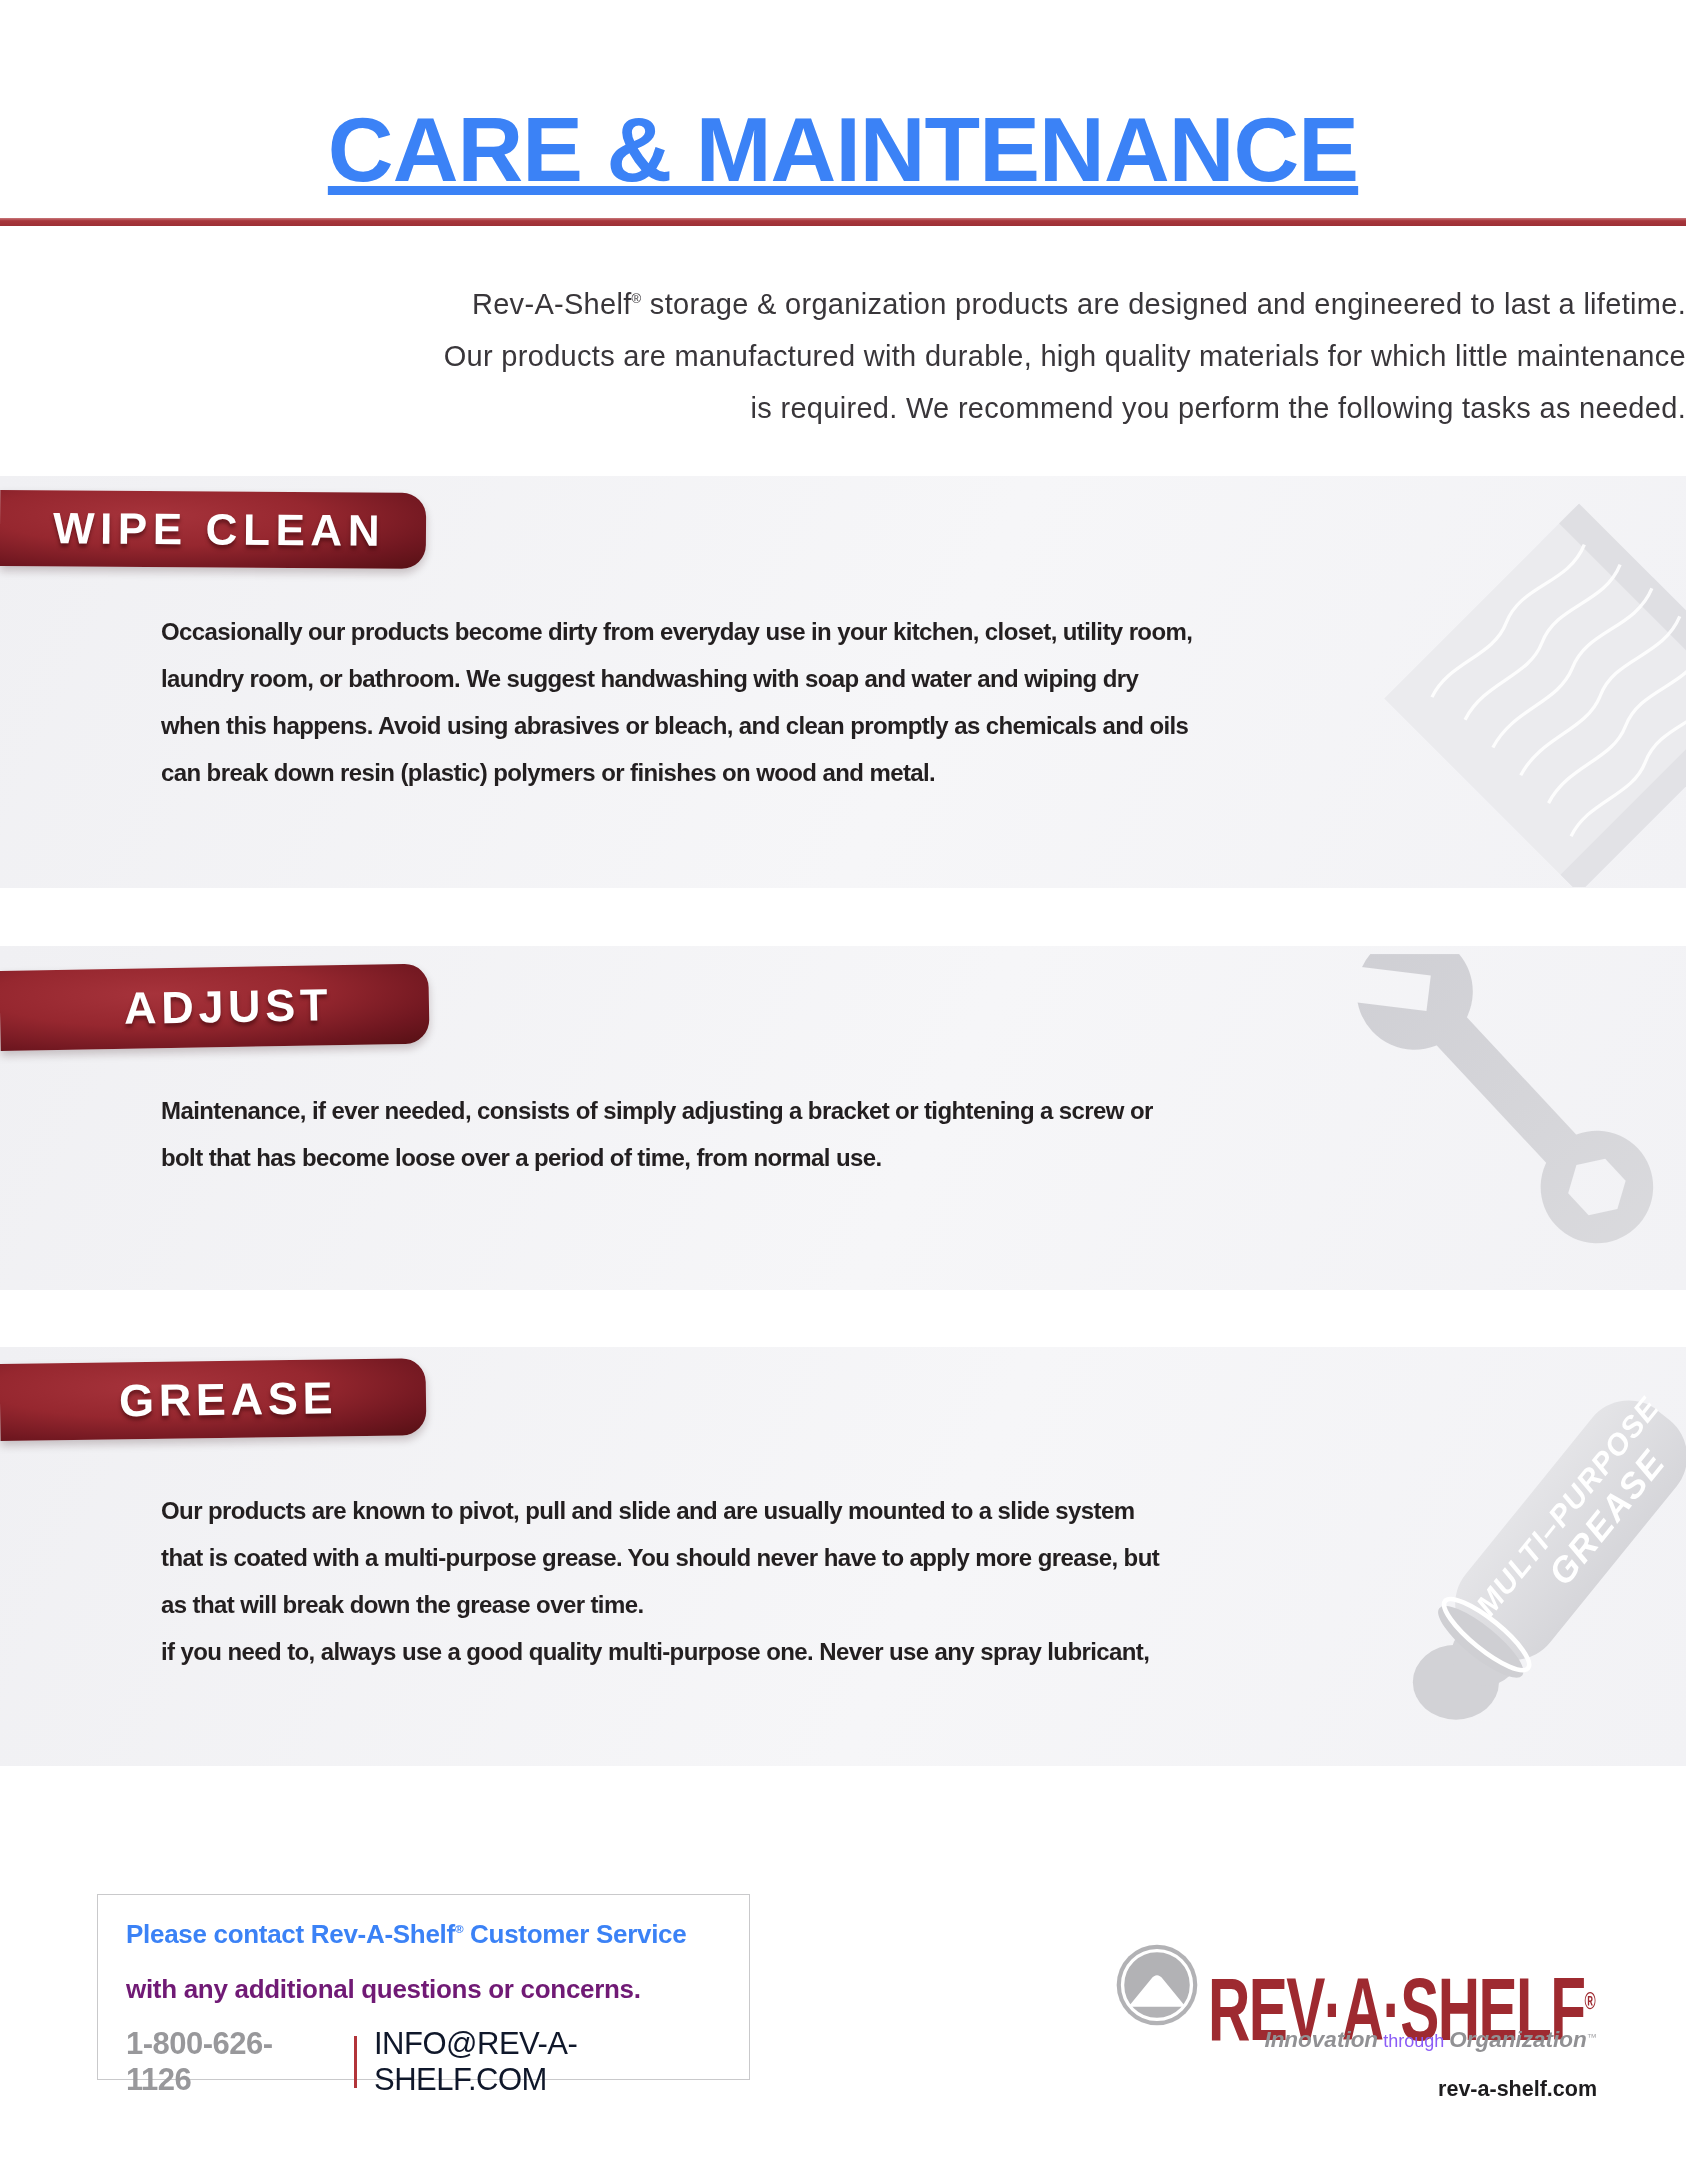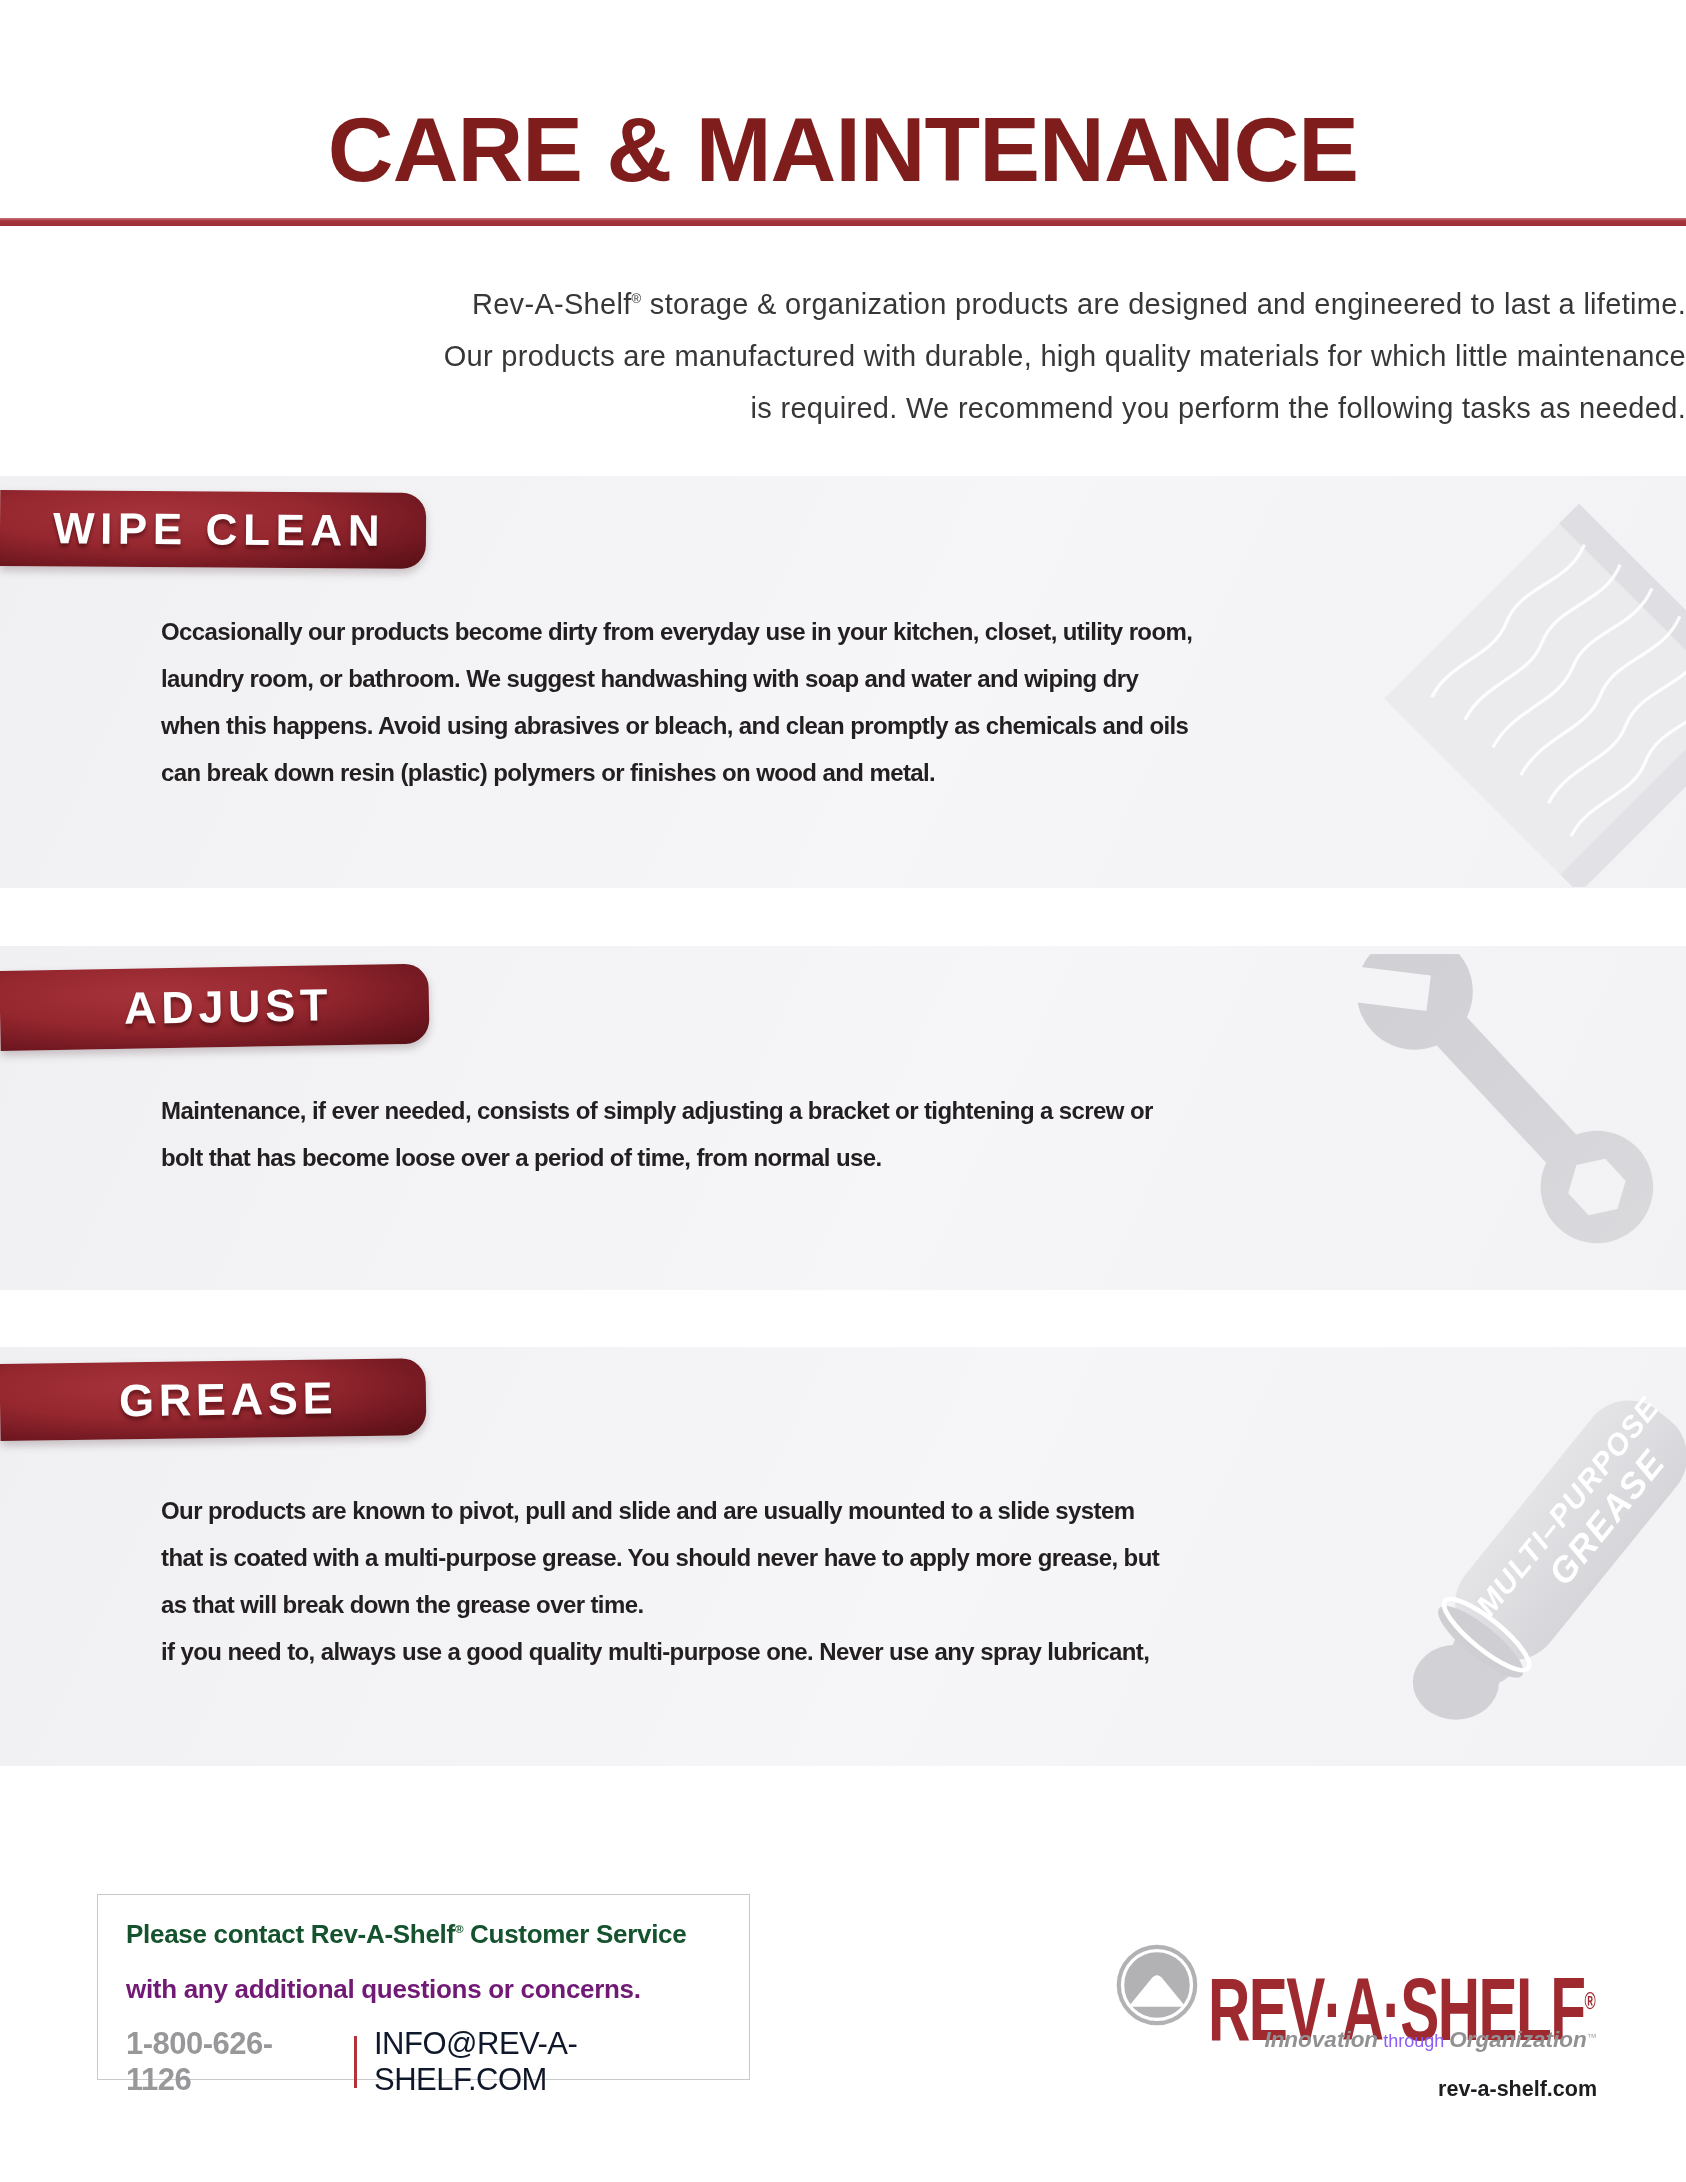--- a/index.html
+++ b/index.html
@@ -1,20 +1,20 @@
 <!DOCTYPE html>
 <html style="font-size:15px"><head>
 <meta charset="utf-8">
 <style>
   html,body{margin:0;padding:0;background:#ffffff;}
   .page{position:relative;width:1686px;height:2182px;background:#ffffff;overflow:hidden;
         font-family:"Liberation Sans", sans-serif;color:#231f20;}
 
   .title{position:absolute;top:101px;left:0;width:100%;text-align:center;
-         font-size:91px;font-weight:bold;letter-spacing:-0.9px;color:#7f1d1d;line-height:98px;}
+         font-size:91px;font-weight:bold;letter-spacing:-0.9px;color:#3b82f6;line-height:98px;text-decoration:underline;}
 
   .rule{position:absolute;top:218px;left:0;width:100%;height:8.4px;
         background:linear-gradient(#c8777a 0%, #a8363c 35%, #9c2f35 100%);}
 
   .intro{position:absolute;top:273px;left:0;width:100%;text-align:right;
          font-size:29px;font-weight:400;color:#39363a;line-height:52px;letter-spacing:0.3px;}
   .intro sup{font-size:0.45em;vertical-align:super;}
 
   .section{position:absolute;left:0;width:1686px;overflow:hidden;
            background:linear-gradient(115deg,#f0f0f3 0%,#f6f6f8 55%,#f2f2f5 100%);}
@@ -41,21 +41,21 @@
   .sec-grease .sec-text{top:140px;}
 
   .icon-wrap{position:absolute;}
   .wipe-icon{left:1371px;top:17px;width:417px;height:394px;}
   .wrench-icon{left:1335px;top:7.5px;width:375px;height:347px;}
   .grease-icon{left:1396px;top:26px;width:337px;height:375px;}
 
   .contact{position:absolute;left:97px;top:1894px;width:653px;height:186px;
            background:#ffffff;border:1.9px solid #c9c9cb;box-sizing:border-box;}
   .contact .l1{position:absolute;left:28px;top:24px;font-size:26px;font-weight:bold;
-               letter-spacing:-0.3px;color:#14532d;white-space:nowrap;}
+               letter-spacing:-0.3px;color:#3b82f6;white-space:nowrap;}
   .contact .l2{position:absolute;left:28px;top:79px;font-size:26px;font-weight:bold;
                letter-spacing:-0.3px;color:#701a75;white-space:nowrap;}
   .contact sup{font-size:.45em;vertical-align:super;}
   .contact .row{position:absolute;left:28px;top:131px;display:flex;align-items:center;}
   .contact .phone{font-size:31px;font-weight:bold;color:#98989b;letter-spacing:-0.5px;}
   .contact .divider{width:2.8px;height:52px;background:#b23439;margin:0 17px;}
   .contact .email{font-size:31px;font-weight:normal;color:#0f172a;letter-spacing:-0.5px;}
 
   .logo{position:absolute;left:1110px;top:1935px;width:506px;height:178px;}
   .logo .mark{position:absolute;left:4.7px;top:7.5px;width:84px;height:84px;}

